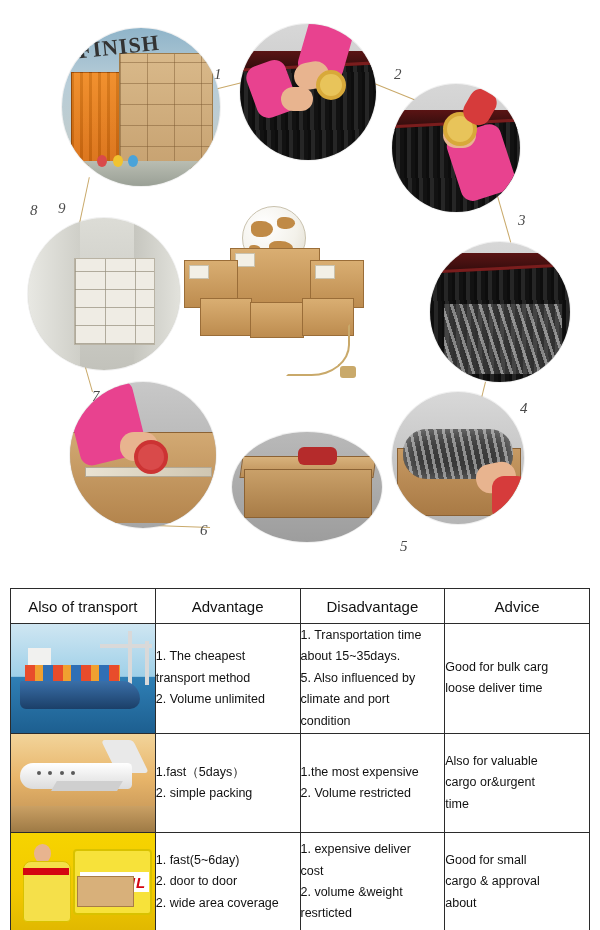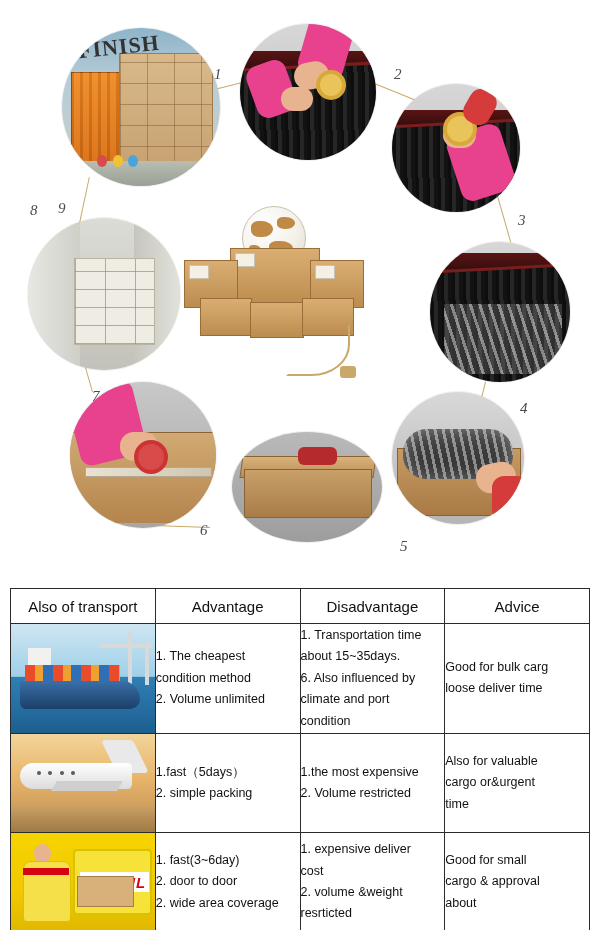--- a/index.html
+++ b/index.html
@@ -500,27 +500,27 @@
             <span class="tower"></span>
             <span class="crane"></span>
             <span class="crane crane2"></span>
             <span class="cranearm"></span>
             <span class="deck"></span>
             <span class="hull"></span>
           </span>
         </td>
         <td class="cellpad">
           <div>1. The  cheapest</div>
-          <div>    condition  method</div>
+          <div>    transport  method</div>
           <div>2. Volume  unlimited</div>
         </td>
         <td class="cellpad">
           <div>1. Transportation time</div>
           <div>    about 15~35days.</div>
-          <div>6. Also influenced by</div>
+          <div>5. Also influenced by</div>
           <div>    climate and port</div>
           <div>    condition</div>
         </td>
         <td class="cellpad">
           <div>Good for bulk carg</div>
           <div>loose deliver time</div>
         </td>
       </tr>
 
       <tr>
@@ -559,21 +559,21 @@
             <span class="logo">DHL</span>
             <span class="person">
               <span class="head"></span>
               <span class="body"></span>
               <span class="red"></span>
             </span>
             <span class="parcel"></span>
           </span>
         </td>
         <td class="cellpad">
-          <div>1. fast(3~6day)</div>
+          <div>1. fast(5~6day)</div>
           <div>2. door to door</div>
           <div>2. wide area coverage</div>
         </td>
         <td class="cellpad">
           <div>1. expensive deliver</div>
           <div>    cost</div>
           <div>2. volume &amp;weight</div>
           <div>    resrticted</div>
         </td>
         <td class="cellpad">

